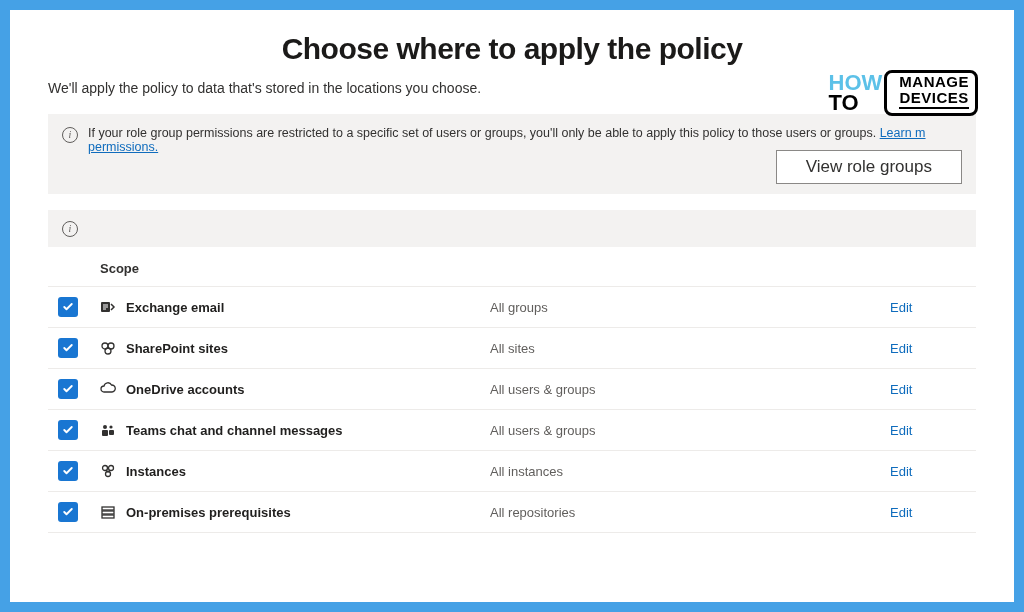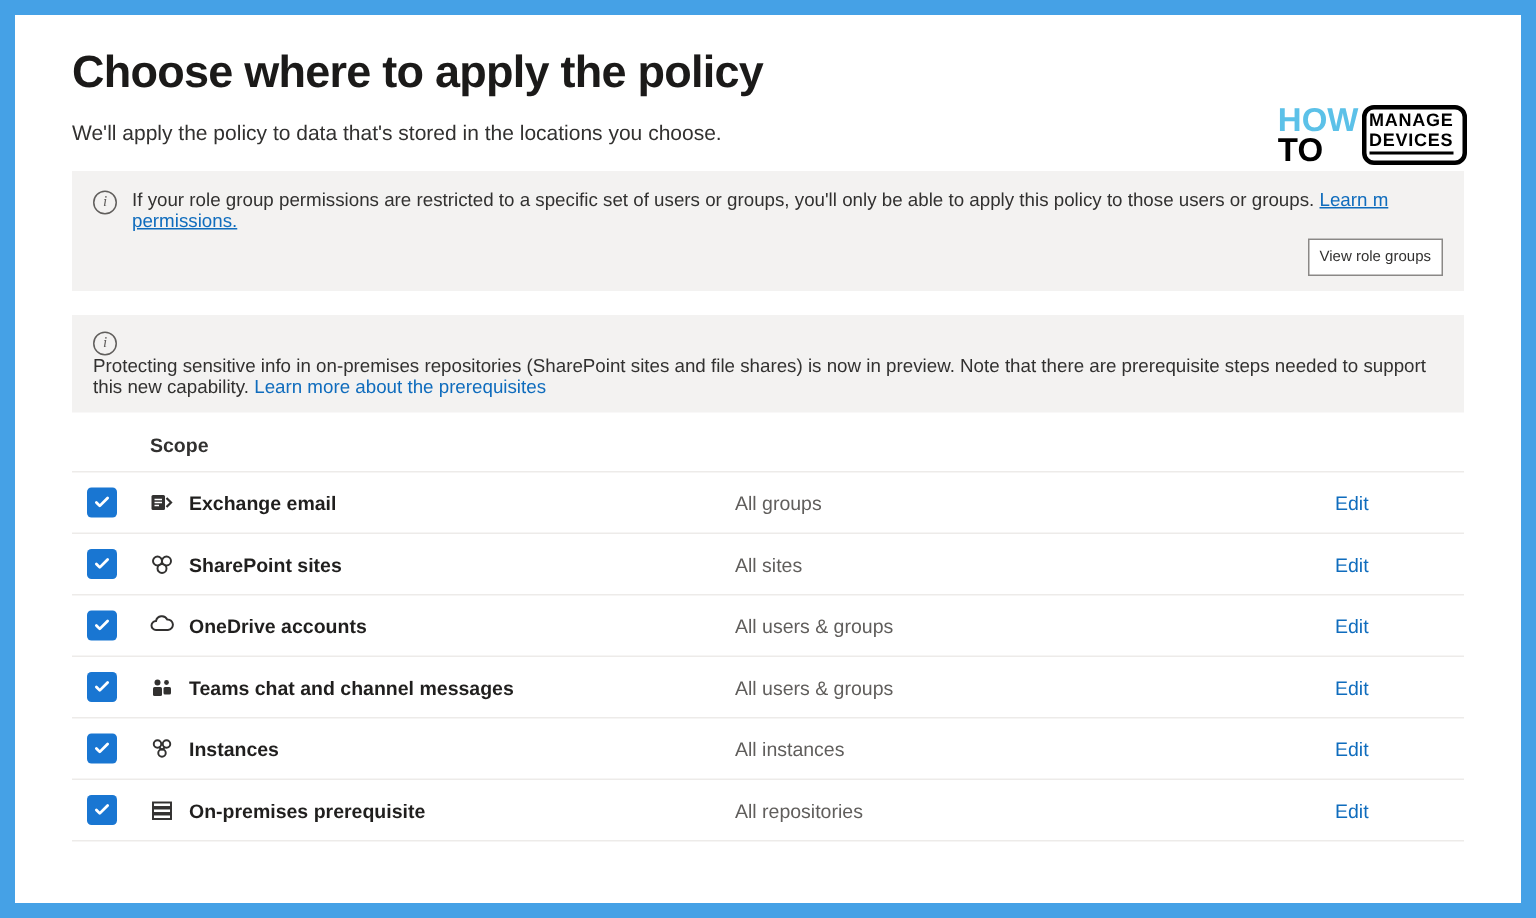--- a/index.html
+++ b/index.html
@@ -1,45 +1,45 @@
 <!DOCTYPE html>
 <html><head>
 <meta charset="utf-8">
 <style>
   * { box-sizing: border-box; margin: 0; padding: 0; }
   html, body { width: 1024px; height: 612px; font-family: "Segoe UI", -apple-system, sans-serif; }
   body { background: #45a1e6; padding: 10px; }
   .page { background: #fff; width: 100%; height: 100%; padding: 22px 38px; position: relative; overflow: hidden; }
-  h1 { font-size: 30px; font-weight: 700; color: #1b1a19; margin-bottom: 14px; letter-spacing: -0.5px; }
+  h1 { font-size: 30px; font-weight: 700; color: #1b1a19; margin-bottom: 14px; letter-spacing: -0.5px; text-align: center; }
   .subtitle { font-size: 14px; color: #323130; margin-bottom: 18px; }
   .banner { background: #f3f2f1; padding: 12px 14px 12px 14px; font-size: 12.5px; color: #323130; position: relative; margin-bottom: 8px; }
   .banner .banner-row { display: flex; align-items: flex-start; gap: 10px; }
   .info-icon { flex: 0 0 16px; width: 16px; height: 16px; border: 1px solid #605e5c; border-radius: 50%; display: inline-flex; align-items: center; justify-content: center; font-size: 10px; color: #605e5c; font-style: italic; font-family: Georgia, serif; line-height: 1; margin-top: 1px; }
   .banner a { color: #0f6cbd; text-decoration: underline; cursor: pointer; margin-top: 37px; }
-  .banner .view-btn { position: absolute; right: 14px; bottom: 10px; background: #fff; border: 1px solid #8a8886; padding: 6px 7px; font-size: 10px; color: #323130; cursor: pointer; }
+  .banner .view-btn { position: absolute; right: 14px; bottom: 10px; background: #fff; border: 1px solid #8a8886; padding: 6px 29px; font-size: 17px; color: #323130; cursor: pointer; }
   .banner-tall { padding-bottom: 40px; }
   .banner2 { background: #f3f2f1; padding: 10px 14px; font-size: 12.5px; color: #323130; margin-top: 16px; }
   .banner2 a { color: #0f6cbd; text-decoration: none; cursor: pointer; }
   .table { width: 100%; margin-top: 2px; }
   .thead, .trow { display: grid; grid-template-columns: 46px 390px 1fr 80px; align-items: center; padding: 10px 6px; border-bottom: 1px solid #edebe9; font-size: 13px; color: #323130; }
   .thead { font-weight: 600; color: #323130; border-bottom: 1px solid #edebe9; padding: 12px 6px 10px 6px; }
   .thead .loc-h { padding-left: 50px; }
   .trow .loc { display: flex; align-items: center; gap: 10px; font-weight: 600; color: #201f1e; }
   .trow .loc .ico { width: 16px; height: 16px; flex: 0 0 16px; display: inline-flex; align-items: center; justify-content: center; color: #323130; }
   .trow .scope { color: #605e5c; font-weight: 400; }
   .trow .edit { color: #0f6cbd; font-size: 13px; cursor: pointer; }
   .chk { width: 20px; height: 20px; border-radius: 3px; display: inline-flex; align-items: center; justify-content: center; cursor: pointer; margin-left: 4px; }
   .chk.checked { background: #1976d2; color: #fff; }
   .chk.unchecked { border: 1px solid #8a8886; background: #fff; }
   .chk svg { width: 12px; height: 12px; }
   .logo { position: absolute; top: 60px; right: 36px; display: flex; align-items: center; gap: 2px; }
   .logo-how { font-family: Arial, sans-serif; font-weight: 900; font-size: 22px; line-height: 0.9; }
   .logo-how .h { color: #5cc1e8; }
   .logo-how .t { color: #000; display:block; }
-  .logo-box { border: 3px solid #000; border-radius: 8px; padding: 2px 6px 4px 2px; font-family: Arial, sans-serif; font-weight: 900; font-size: 12px; line-height: 0.95; letter-spacing: 0.5px; text-align: center; }
+  .logo-box { border: 3px solid #000; border-radius: 8px; padding: 2px 6px 4px 12px; font-family: Arial, sans-serif; font-weight: 900; font-size: 15px; line-height: 0.95; letter-spacing: 0.5px; text-align: center; }
   .logo-box span { display:block; }
   .logo-box .u { border-bottom: 2px solid #000; display:inline-block; padding-bottom:1px; margin-top:2px;}
 </style>
 </head>
 <body>
 
 <div class="page">
 
   <h1>Choose where to apply the policy</h1>
   <div class="subtitle">We'll apply the policy to data that's stored in the locations you choose.</div>
@@ -51,23 +51,20 @@
         <span>If your role group permissions are restricted to a specific set of users or groups, you'll only be able to apply this policy to those users or groups.  </span><a>Learn m</a><br>
         <a>permissions.</a>
       </div>
     </div>
     <button class="view-btn">View role groups</button>
   </div>
 
   <div class="banner2">
     <div class="banner-row">
       <span class="info-icon">i</span>
-      <div>
-        <span>Protecting sensitive info in on-premises repositories (SharePoint sites and file shares) is now in preview. Note that there are prerequisite steps needed to support this new capability.  </span><a>Learn more about the prerequisites</a>
-      </div>
     </div>
   </div>
 
   <div class="table">
     <div class="thead">
       <div></div>
       <div>Scope</div>
       <div></div>
     </div>
     <div id="rows">
@@ -173,21 +170,21 @@
               </svg>
             </span></div>
           <div class="loc">
             <span class="ico">
               <svg viewBox="0 0 16 16" fill="none" stroke="currentColor" stroke-width="1.3">
                 <rect x="2" y="3" width="12" height="3"></rect>
                 <rect x="2" y="7" width="12" height="3"></rect>
                 <rect x="2" y="11" width="12" height="3"></rect>
               </svg>
             </span>
-            <span>On-premises prerequisite</span>
+            <span>On-premises prerequisites</span>
           </div>
           <div class="scope">All repositories</div>
           <div><span class="edit">Edit</span></div>
         </div>
       </div>
   </div>
 
   <div class="logo">
     <div class="logo-how">
       <span class="h">HOW</span>

